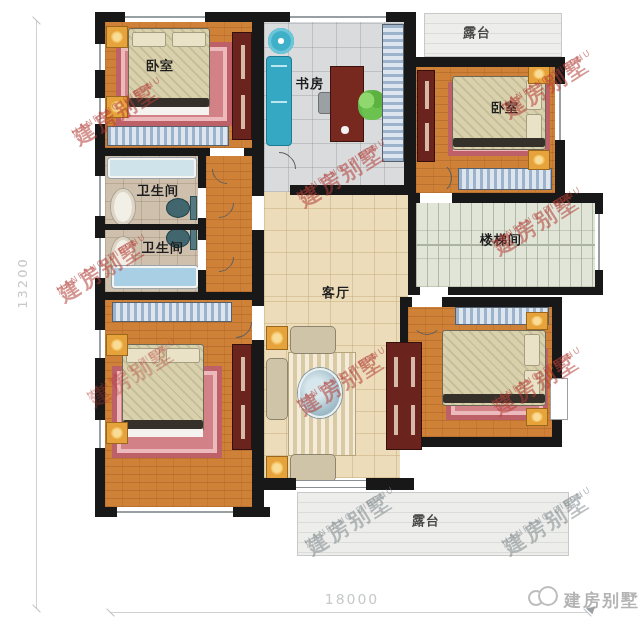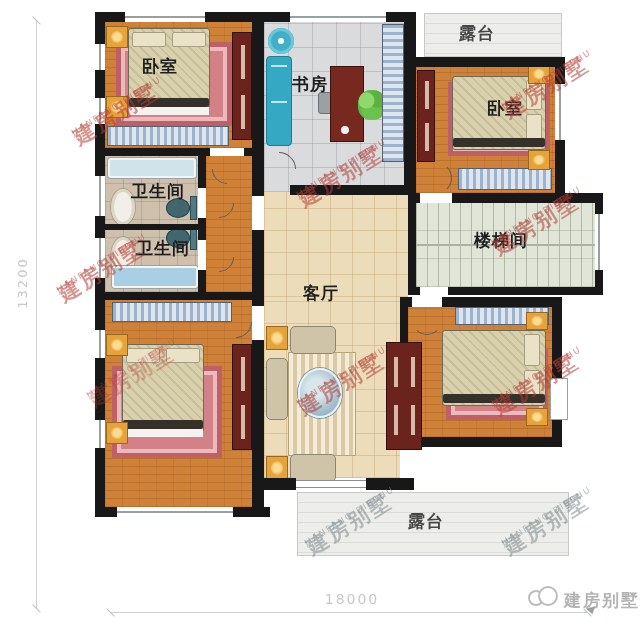--- a/index.html
+++ b/index.html
@@ -35,21 +35,21 @@
   .pillow{background:#e9e2c6;border:1px solid #a69e82;border-radius:2px;}
   .bedfoot{background:#35302a;border-radius:2px;}
   .sheet{background:#f4f3ef;}
   .stand{background:#e7a33b;border:1px solid #9a671d;}
   .stand:after{content:"";position:absolute;left:20%;top:20%;width:60%;height:60%;
        border-radius:50%;background:radial-gradient(circle,#f9dd96 0 40%,#edb045 75%);}
   .cab{background:#6b231e;border:1px solid #33100d;}
   .cabline{background:#d8b9a8;}
   .ward-h{background:repeating-linear-gradient(90deg,#9db3cc 0 3px,#dde6ef 3px 7px);border:1px solid #55606e;}
   .ward-v{background:repeating-linear-gradient(0deg,#9db3cc 0 3px,#dde6ef 3px 7px);border:1px solid #55606e;}
-  .lbl{font-size:17px;font-weight:bold;color:#1d1d1d;letter-spacing:1px;white-space:nowrap;
+  .lbl{font-size:13px;font-weight:bold;color:#1d1d1d;letter-spacing:1px;white-space:nowrap;
        transform:translate(-50%,-50%);}
   .lbl-t{color:#474747;}
   .wm{transform:translate(-50%,-50%) rotate(-32deg);text-align:center;white-space:nowrap;line-height:1.1;}
   .wm b{display:block;font-size:21px;letter-spacing:3px;font-weight:bold;}
   .wm i{display:block;font-style:normal;font-size:8.5px;letter-spacing:2px;}
   .wm-red{color:rgba(178,62,54,.55);}
   .wm-red-lt{color:rgba(178,62,54,.34);}
   .wm-gray{color:rgba(128,136,141,.55);}
   .dim{color:#c6c8ca;font-size:14px;letter-spacing:2px;white-space:nowrap;}
   .dimline{background:#cfd1d3;}
@@ -219,21 +219,21 @@
   <div class="win-v" style="left:555px;top:84px;width:10px;height:56px;"></div>
   <div class="win-v" style="left:595px;top:214px;width:8px;height:56px;"></div>
   <div style="left:550px;top:378px;width:18px;height:42px;background:#fff;border:1px solid #9aa0a4;"></div>
 
   <div class="lbl" style="left:160px;top:66px;">卧室</div>
   <div class="lbl" style="left:310px;top:84px;">书房</div>
   <div class="lbl" style="left:505px;top:108px;">卧室</div>
   <div class="lbl" style="left:158px;top:191px;">卫生间</div>
   <div class="lbl" style="left:163px;top:248px;">卫生间</div>
   <div class="lbl" style="left:501px;top:240px;">楼梯间</div>
-  <div class="lbl" style="left:321px;top:293px;font-family:Liberation Serif, serif;">客厅</div>
+  <div class="lbl" style="left:336px;top:293px;font-family:Liberation Serif, serif;">客厅</div>
   <div class="lbl lbl-t" style="left:477px;top:33px;">露台</div>
   <div class="lbl lbl-t" style="left:426px;top:521px;">露台</div>
 
   <div class="dimline" style="left:36px;top:20px;width:1px;height:589px;"></div>
   <div class="tick" style="left:31px;top:20px;"></div>
   <div class="tick" style="left:31px;top:608px;"></div>
   <div class="dim" style="left:22px;top:283px;transform:translate(-50%,-50%) rotate(-90deg);font-size:13px;">13200</div>
   <div class="dimline" style="left:110px;top:612px;width:478px;height:1px;"></div>
   <div class="tick" style="left:105px;top:612px;"></div>
   <div class="tick" style="left:582px;top:612px;"></div>

